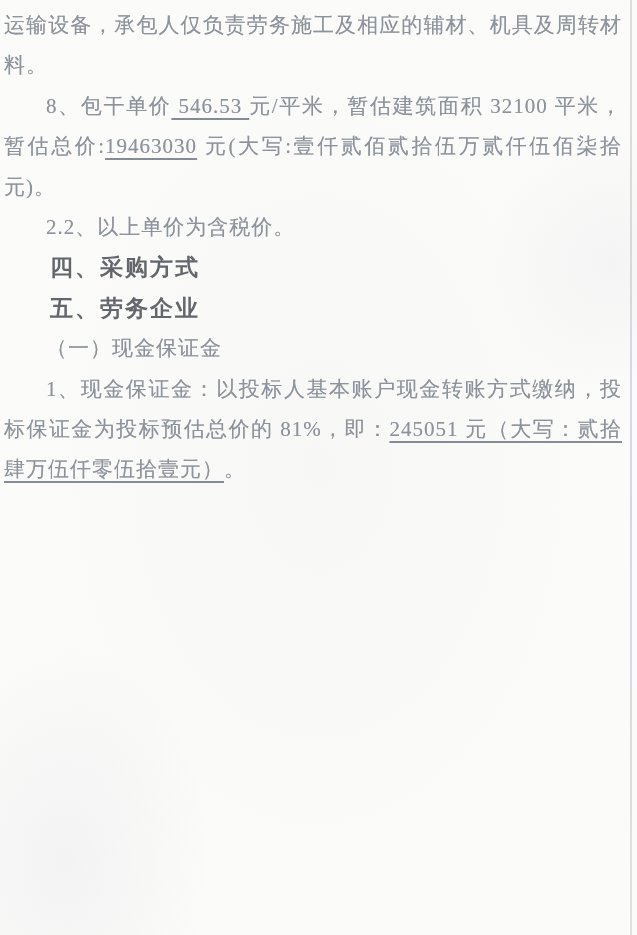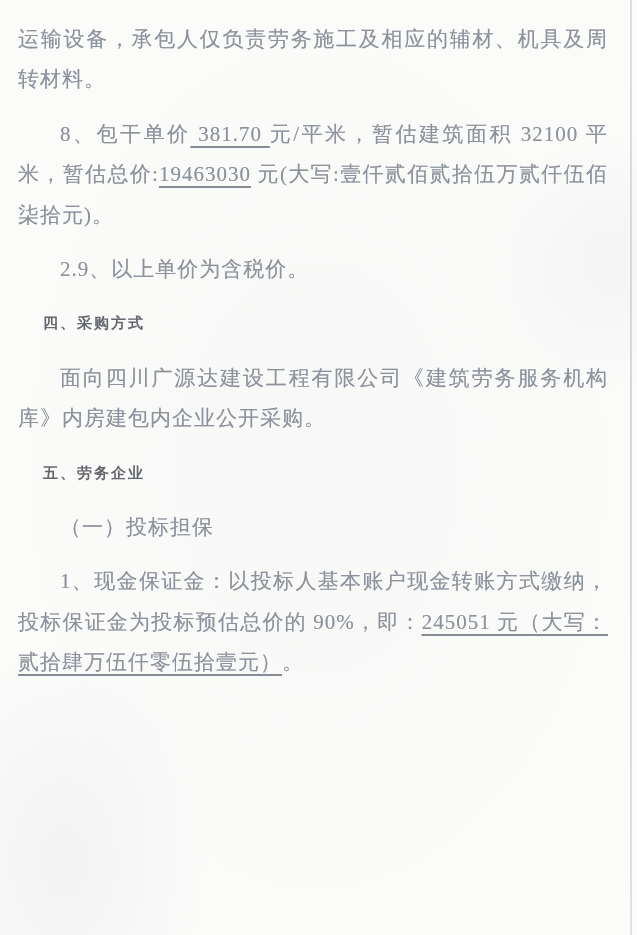--- a/index.html
+++ b/index.html
@@ -19,35 +19,35 @@
     box-sizing: border-box;
     padding: 5px 15px 0 4px;
     background:
       radial-gradient(ellipse at 10% 92%, rgba(130,135,145,0.07), transparent 18%),
       radial-gradient(ellipse at 96% 28%, rgba(130,135,145,0.06), transparent 14%),
       radial-gradient(ellipse at 50% 50%, rgba(140,140,148,0.03), transparent 70%),
       #fbfbfa;
     font-family: "Liberation Serif", "DejaVu Serif", serif;
   }
   .para {
-    margin: 14px;
+    margin: 0;
     font-size: 21px;
     line-height: 40.4px;
     color: #8d939c;
     letter-spacing: 1px;
     text-align: justify;
     text-indent: 2em;
     text-shadow: 0 0 0.6px rgba(141,147,156,0.55);
   }
   .para.no-indent {
     text-indent: 0;
   }
   .heading {
-    margin: 9px;
-    font-size: 15px;
+    margin: 0;
+    font-size: 23px;
     line-height: 40.4px;
     color: #63676d;
     letter-spacing: 2px;
     font-weight: 700;
     text-indent: 2em;
     font-family: "Liberation Sans", "DejaVu Sans", sans-serif;
   }
   .u {
     text-decoration: underline;
     text-decoration-color: #868c96;
@@ -65,34 +65,33 @@
     pointer-events: none;
   }
 </style>
 </head>
 <body>
 
 <div class="page">
 
   <p class="para no-indent"><span>运输设备，承包人仅负责劳务施工及相应的辅材、机具及周转材料。</span></p>
 
-  <p class="para"><span>8、包干单价</span><span class="u"> 381.70 </span><span>元/平米，暂估建筑面积 32100 平米，暂估总价:</span><span class="u">19463030</span><span> 元(大写:壹仟贰佰贰拾伍万贰仟伍佰柒拾元)。</span></p>
+  <p class="para"><span>8、包干单价</span><span class="u"> 546.53 </span><span>元/平米，暂估建筑面积 32100 平米，暂估总价:</span><span class="u">19463030</span><span> 元(大写:壹仟贰佰贰拾伍万贰仟伍佰柒拾元)。</span></p>
 
 
-  <p class="para"><span>2.9、以上单价为含税价。</span></p>
+  <p class="para"><span>2.2、以上单价为含税价。</span></p>
 
 
 
   <h3 class="heading">四、采购方式</h3>
 
-  <p class="para"><span>面向四川广源达建设工程有限公司《建筑劳务服务机构库》内房建包内企业公开采购。</span></p>
 
   <h3 class="heading">五、劳务企业</h3>
 
-  <p class="para"><span>（一）投标担保</span></p>
+  <p class="para"><span>（一）现金保证金</span></p>
 
-  <p class="para"><span>1、现金保证金：以投标人基本账户现金转账方式缴纳，投标保证金为投标预估总价的 90%，即：</span><span class="u">245051 元（大写：贰拾肆万伍仟零伍拾壹元）</span><span>。</span></p>
+  <p class="para"><span>1、现金保证金：以投标人基本账户现金转账方式缴纳，投标保证金为投标预估总价的 81%，即：</span><span class="u">245051 元（大写：贰拾肆万伍仟零伍拾壹元）</span><span>。</span></p>
 
   <p class="para"></p>
 
   <div class="scan-edge"></div>
 
 </div>
 
 </body></html>

